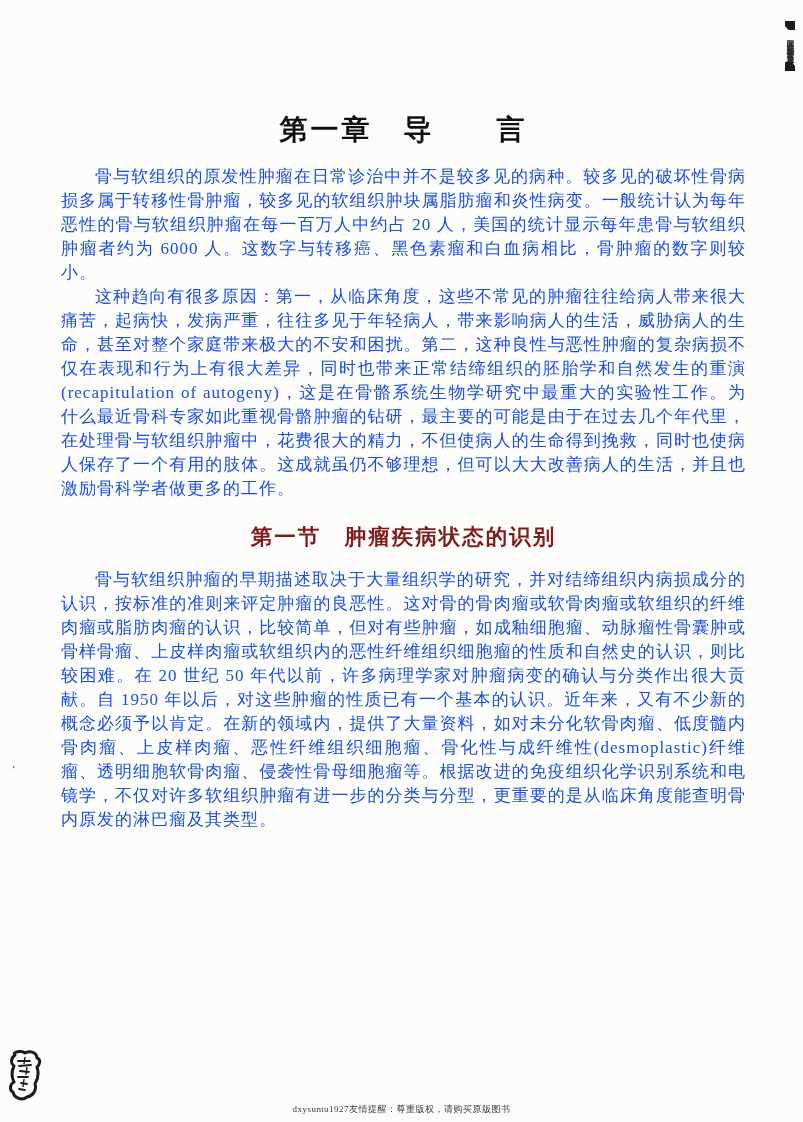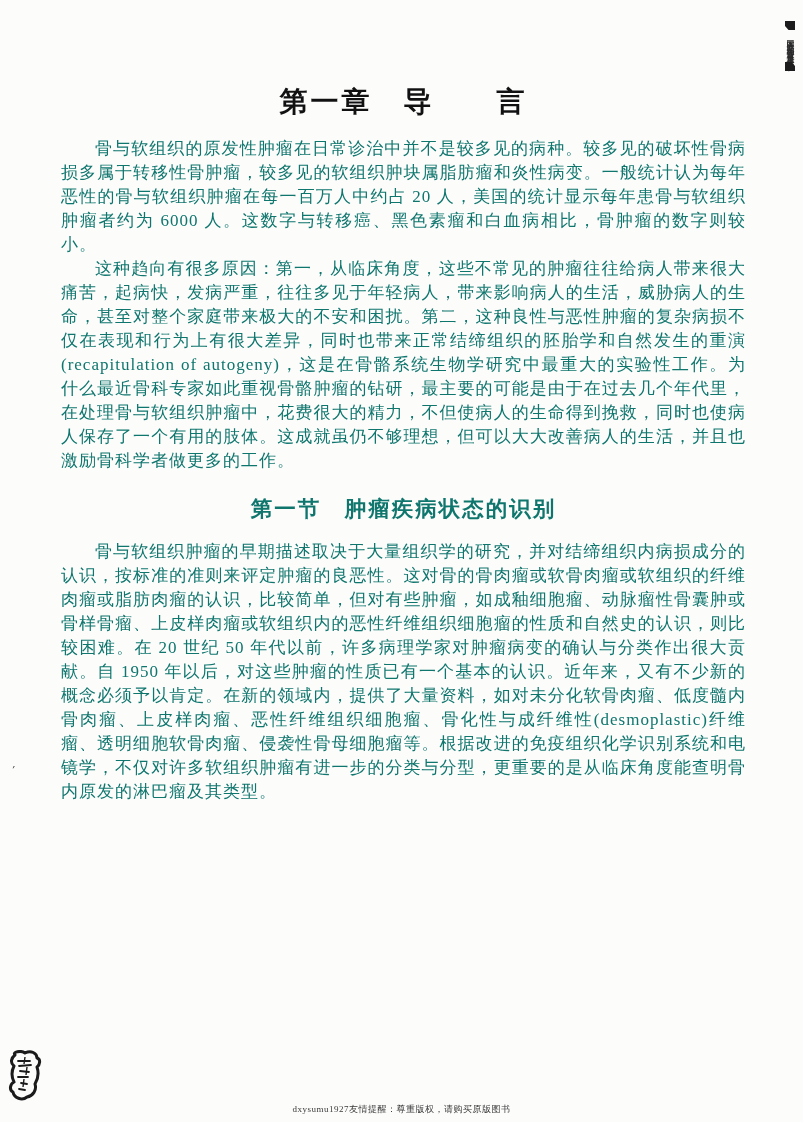--- a/index.html
+++ b/index.html
@@ -10,52 +10,52 @@
     overflow: hidden;
     font-family: "Liberation Serif", "DejaVu Serif", serif;
     color: #161616;
   }
   .page { position: absolute; inset: 0; }
 
   .content {
     position: absolute;
     left: 61px; top: 0;
     width: 685px;
-    padding-top: 83px;
+    padding-top: 111px;
   }
 
   .chapter-title {
     margin: 0 0 16px 0;
     text-align: center;
     font-size: 28px;
     font-weight: 600;
     letter-spacing: 3px;
     white-space: pre;
     color: #111;
   }
 
   .para {
     margin: 0;
     font-size: 17px;
     line-height: 24px;
     letter-spacing: 1px;
     text-align: justify;
     text-justify: inter-character;
     text-indent: 2em;
-    color: #0f766e;
+    color: #1d4ed8;
   }
 
   .section-title {
     margin: 21px 0 17px 0;
     text-align: center;
     font-size: 21.5px;
     font-weight: 600;
     letter-spacing: 2px;
     white-space: pre;
-    color: #0f766e;
+    color: #7f1d1d;
   }
 
   
   .side-watermark {
     position: absolute;
     top: 21px; right: 8px;
     display: flex;
     flex-direction: column;
     align-items: center;
     gap: 3px;

